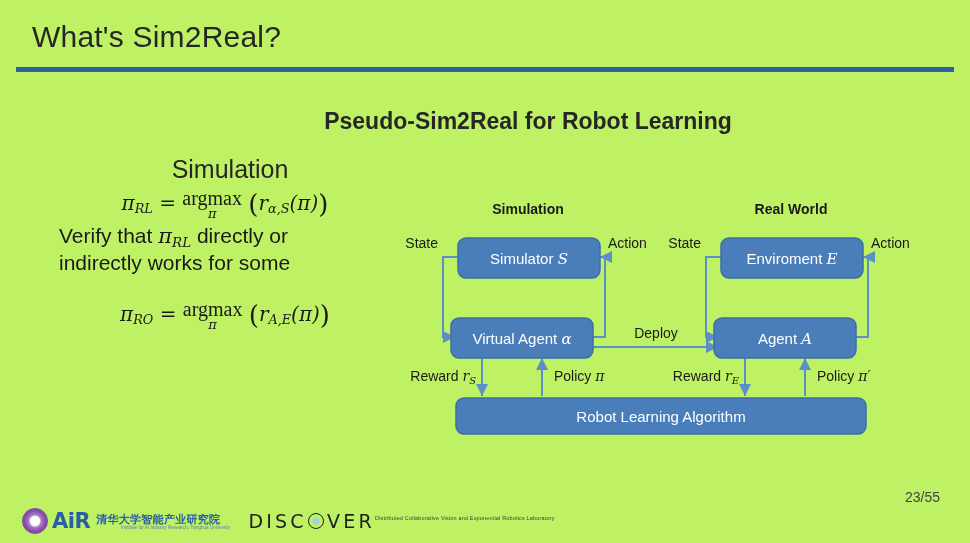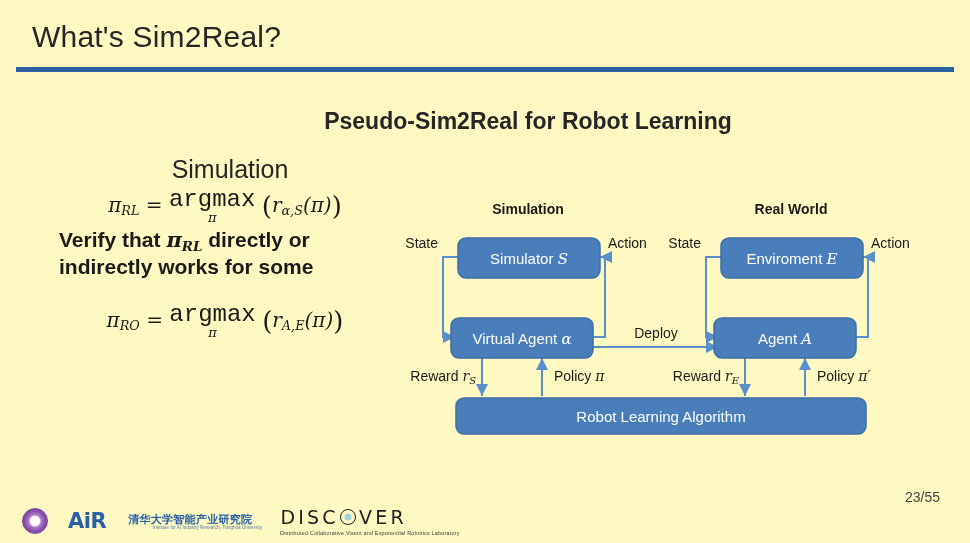--- a/index.html
+++ b/index.html
@@ -11,21 +11,21 @@
     width: 970px;
     height: 543px;
     position: relative;
     overflow: hidden;
     font-family: "Liberation Sans", sans-serif;
     color: #1a1a1a;
   }
   .slide {
     position: absolute;
     inset: 0;
-    background: #fef9c3;
+    background: #bef264;
   }
 
   
   .slide-title {
     position: absolute;
     left: 32px;
     top: 20px;
     font-size: 30px;
     font-weight: 400;
     color: #262626;
@@ -78,22 +78,22 @@
     line-height: 1.1;
   }
   .eq .argmax-stack {
     display: inline-flex;
     flex-direction: column;
     align-items: center;
     vertical-align: middle;
     line-height: 1;
   }
   .eq .argmax-top {
-    font-family: Liberation Mono, monospace;
-    font-size: 24px;
+    font-family: Liberation Serif, serif;
+    font-size: 20px;
     text-align: right;
   }
   .eq .argmax-sub {
     font-size: 13px;
     font-style: italic;
     margin-top: -1px;
   }
   .it { font-style: italic; }
   .sub {
     font-size: 0.64em;
@@ -103,21 +103,20 @@
   .paren {
     font-size: 26px;
     vertical-align: -0.12em;
     font-family: "DejaVu Serif", serif;
   }
   .body-par {
     font-size: 21px;
     line-height: 1.18;
     color: #1a1a1a;
     margin: 4px 0 0 14px;
-    font-weight: bold;
   }
   .body-par .mini {
     font-family: "DejaVu Serif", serif;
     font-style: italic;
   }
   .gap { height: 18px; }
 
   
   .diagram {
     position: absolute;
@@ -135,21 +134,21 @@
     left: 22px;
     top: 503px;
     height: 36px;
     display: flex;
     align-items: center;
     gap: 18px;
   }
   .air-logo {
     display: flex;
     align-items: center;
-    gap: 20px;
+    gap: 4px;
   }
   .air-seal {
     width: 26px; height: 26px;
     border-radius: 50%;
     background: radial-gradient(circle at 50% 50%, #ffffff 18%, #b98fd0 30%, #8b4fae 58%, #6f3b8f 100%);
     border: 1.5px solid #7b4a9e;
     box-sizing: border-box;
     position: relative;
   }
   .air-seal::after {
@@ -187,21 +186,20 @@
   .air-cn-en {
     font-size: 3.6px;
     color: #5a7fae;
     line-height: 1.2;
     white-space: nowrap;
     transform: scale(1.28);
     transform-origin: left top;
   }
   .discover-logo {
     display: flex;
-    flex-direction: column;
     justify-content: center;
     margin-left: 10px;
   }
   .discover-word {
     font-size: 19px;
     letter-spacing: 3.2px;
     color: #1f1f1f;
     font-family: "DejaVu Sans", sans-serif;
     font-weight: 400;
     display: flex;

